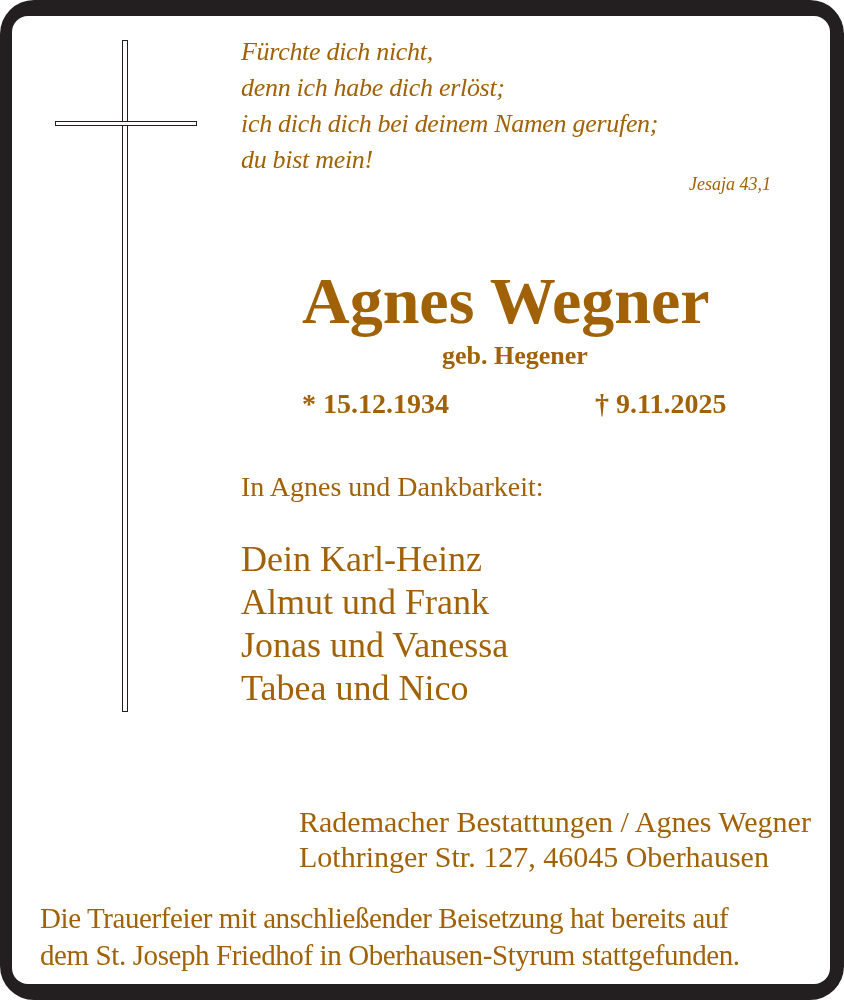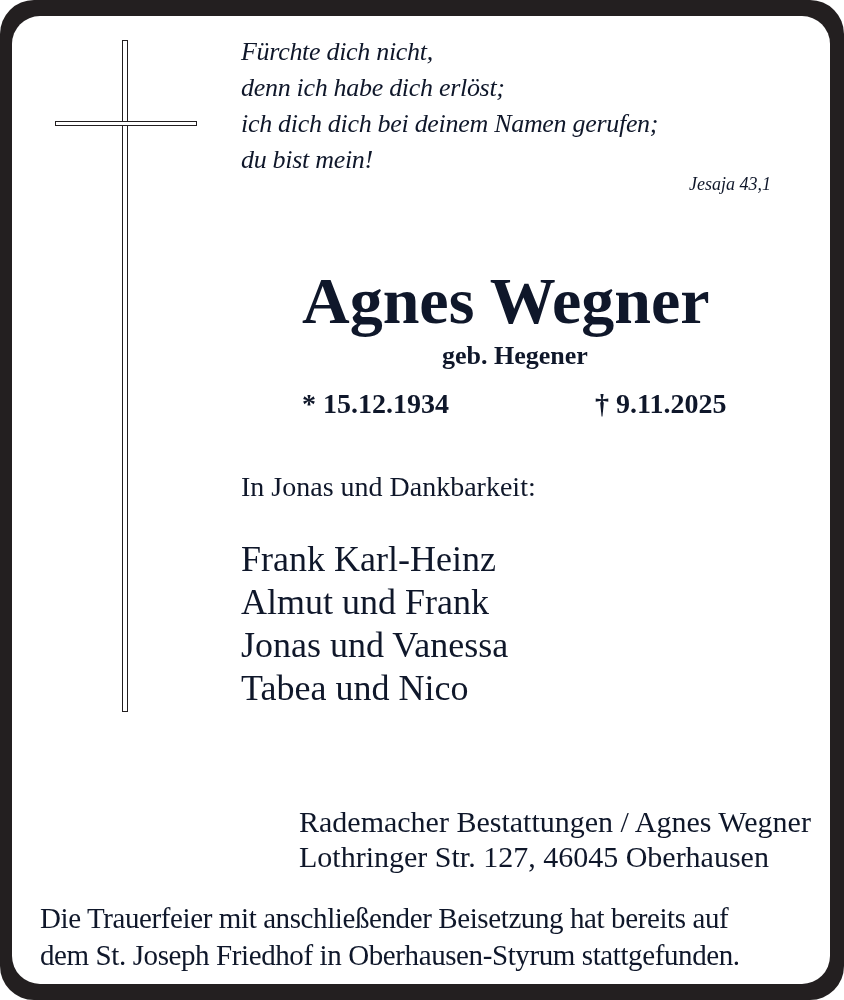--- a/index.html
+++ b/index.html
@@ -3,22 +3,22 @@
 <meta charset="utf-8">
 <style>
   html, body { margin: 0; padding: 0; background: #ffffff; }
   body { width: 844px; height: 1000px; position: relative; overflow: hidden; }
   .frame {
     position: absolute; left: 0; top: 0; width: 844px; height: 1000px;
     background: #231f20; border-radius: 34px;
   }
   .inner {
     position: absolute; left: 12px; top: 16px; width: 818px; height: 968px;
-    background: #ffffff; border-radius: 28px;
-    font-family: "Liberation Serif", "DejaVu Serif", serif; color: #0f172a;
+    background: #ffffff; border-radius: 16px;
+    font-family: "Liberation Serif", "DejaVu Serif", serif; color: #a16207;
   }
   .cross-v {
     position: absolute; left: 110px; top: 24px; width: 4px; height: 670px;
     border: 1.5px solid #231f20; background: #fff;
   }
   .cross-h {
     position: absolute; left: 43px; top: 105px; width: 140px; height: 3px;
     border: 1.5px solid #231f20; background: #fff;
   }
   .verse {
@@ -84,24 +84,24 @@
       <div>ich dich dich bei deinem Namen gerufen;</div>
       <div>du bist mein!</div>
     </div>
     <div class="verse-ref">Jesaja 43,1</div>
 
     <div class="name">Agnes Wegner</div>
     <div class="birthname">geb. Hegener</div>
     <div class="born">* 15.12.1934</div>
     <div class="died">† 9.11.2025</div>
 
-    <div class="love">In Jonas und Dankbarkeit:</div>
+    <div class="love">In Agnes und Dankbarkeit:</div>
 
     <div class="mourners">
-      <div>Frank Karl-Heinz</div>
+      <div>Dein Karl-Heinz</div>
       <div>Almut und Frank</div>
       <div>Jonas und Vanessa</div>
       <div>Tabea und Nico</div>
     </div>
 
     <div class="condo-lines">
       <div>Rademacher Bestattungen / Agnes Wegner</div>
       <div>Lothringer Str. 127, 46045 Oberhausen</div>
     </div>
 

